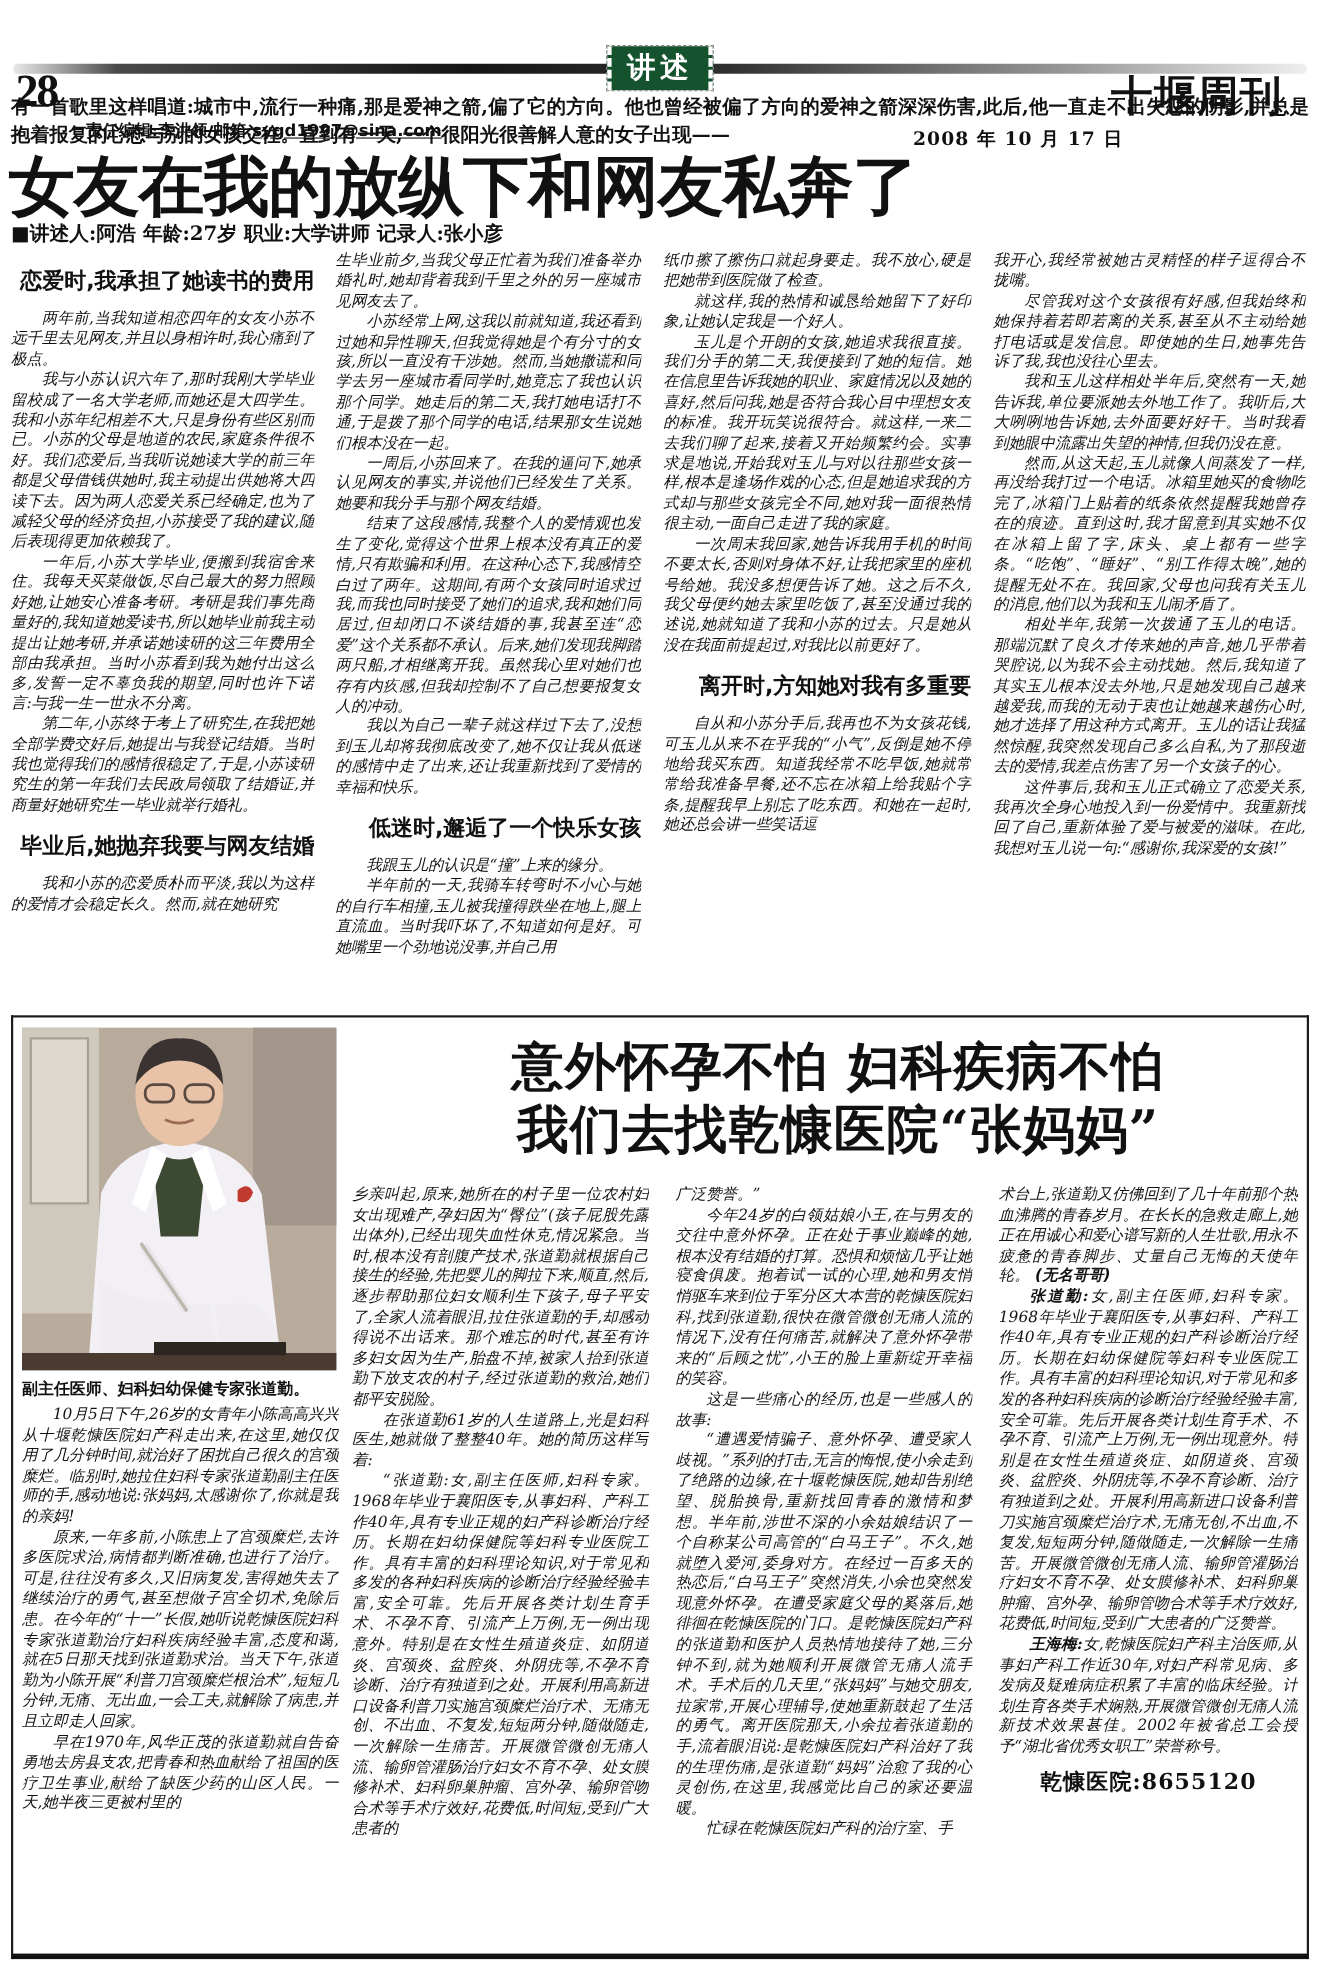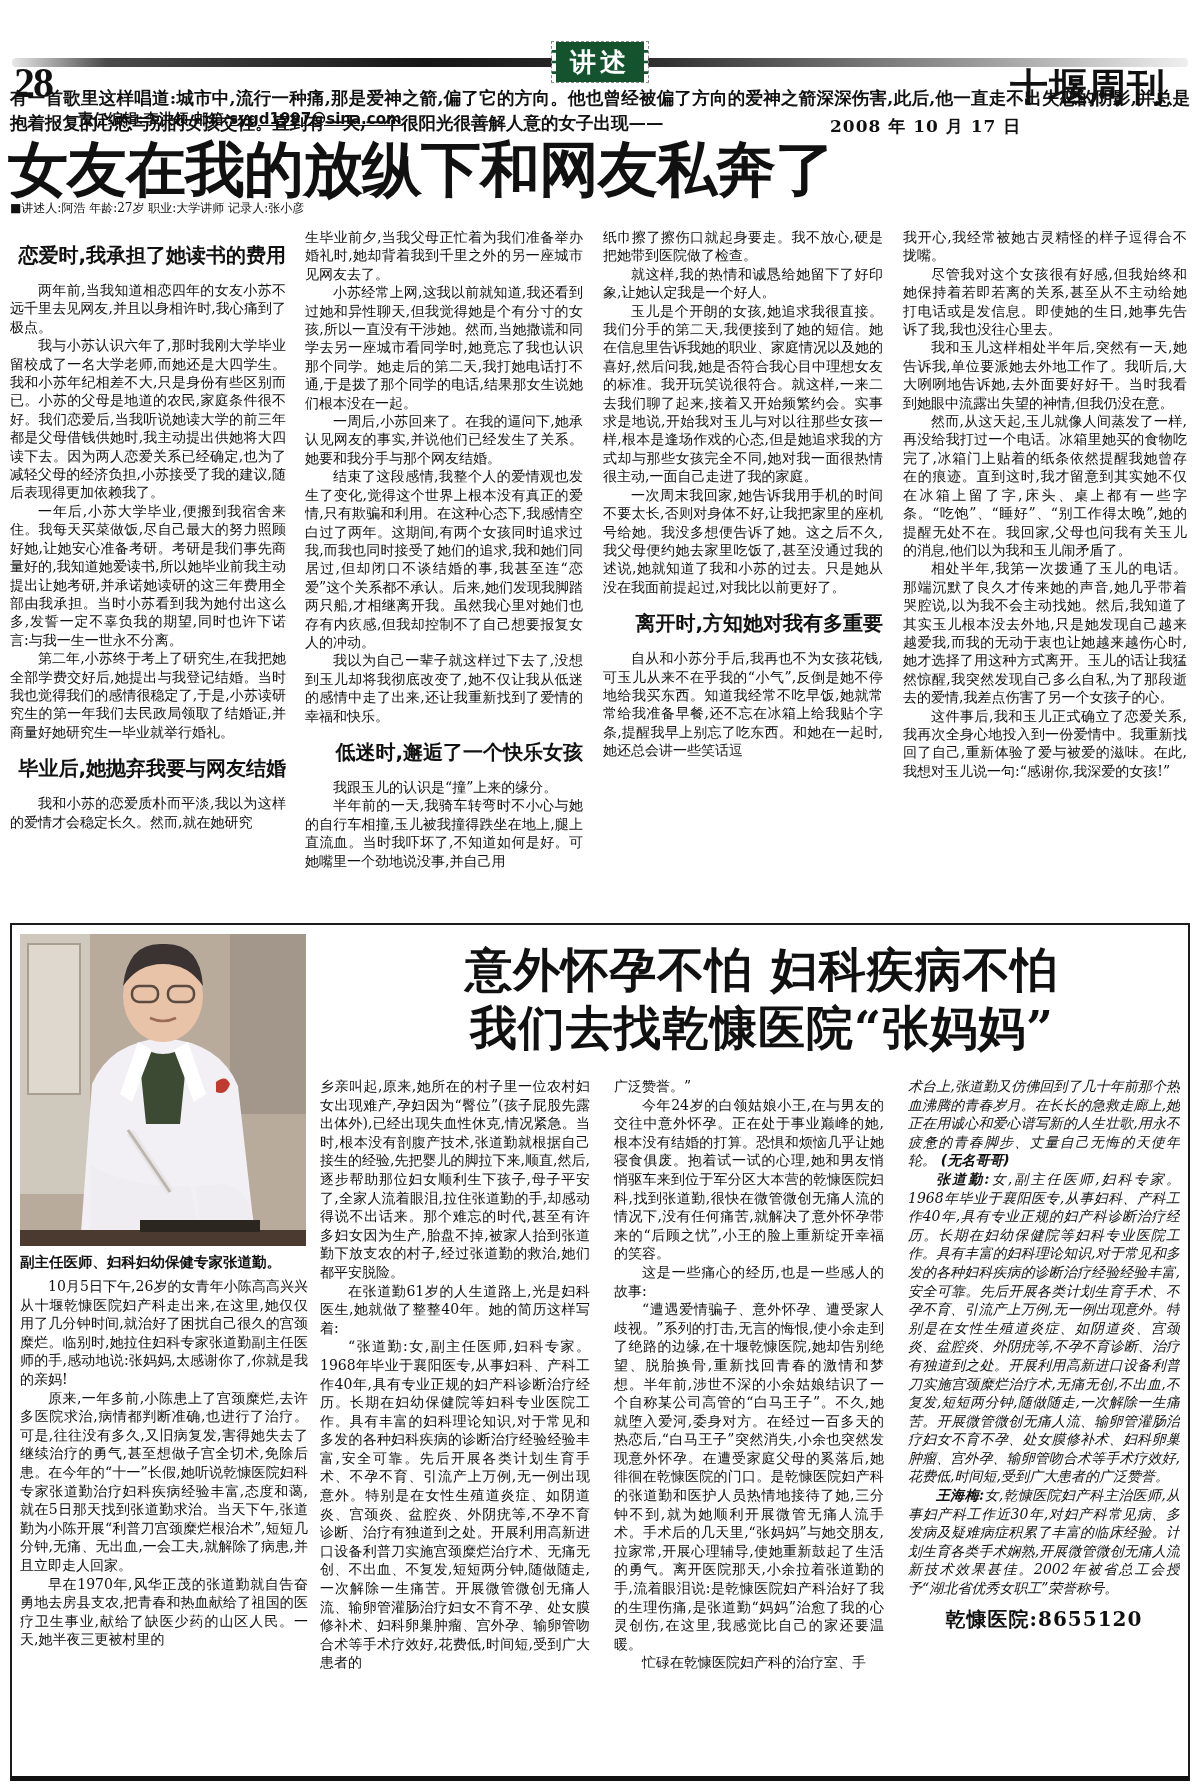--- a/index.html
+++ b/index.html
@@ -17,25 +17,25 @@
   .badge { background:#14532d; color:#fff; font-weight:900; font-size:26px; text-align:center;
            line-height:40px; letter-spacing:4px;
            border-left:4px dashed #fff; border-right:4px dashed #fff; outline:1px dashed #888; }
   .dateline { font-size:17px; font-weight:bold; letter-spacing:1px;margin-top:31px; }
   .masthead { font-size:38px; font-weight:900; letter-spacing:1px; white-space:nowrap; }
   .rulebar { height:9px; background:linear-gradient(to right,#e8e8e8 0%,#4a4a4a 8%,#161616 35%,#303030 55%,#9a9a9a 82%,#efefef 100%); border-radius:4px; }
 
   
   .lead { font-size:17.5px; font-weight:700; line-height:25px; text-align:justify; }
   .headline { font-size:60px; font-weight:900; letter-spacing:-1px; white-space:nowrap; }
-  .byline { font-size:12px; font-weight:normal; }
+  .byline { font-size:18px; font-weight:bold; }
 
   
   .col { position:absolute; overflow:hidden; text-align:justify; }
-  .col p { font-size:14px; line-height:18.4px; text-indent:2em; }
+  .col p { font-size:14px; line-height:18.4px; text-indent:2em;font-style:italic; }
   .col p.noindent { text-indent:0; }
   .subhead { font-size:20px; font-weight:900; text-align:right; text-indent:0;
              margin:14px 0 12px 0; letter-spacing:0px; font-family:"DejaVu Sans","Liberation Sans",sans-serif; }
 
   
   .adbox { border:2px solid #1c1c1c; border-bottom:5px solid #111; }
   .ad-headline { text-align:center; font-weight:900; font-size:47px; line-height:58px; letter-spacing:1px; white-space:nowrap; }
   .photo-caption { font-size:14.5px; font-weight:bold; }
   .adcol p { font-size:14px; line-height:18.6px; }
   .kai { font-style:italic; }

